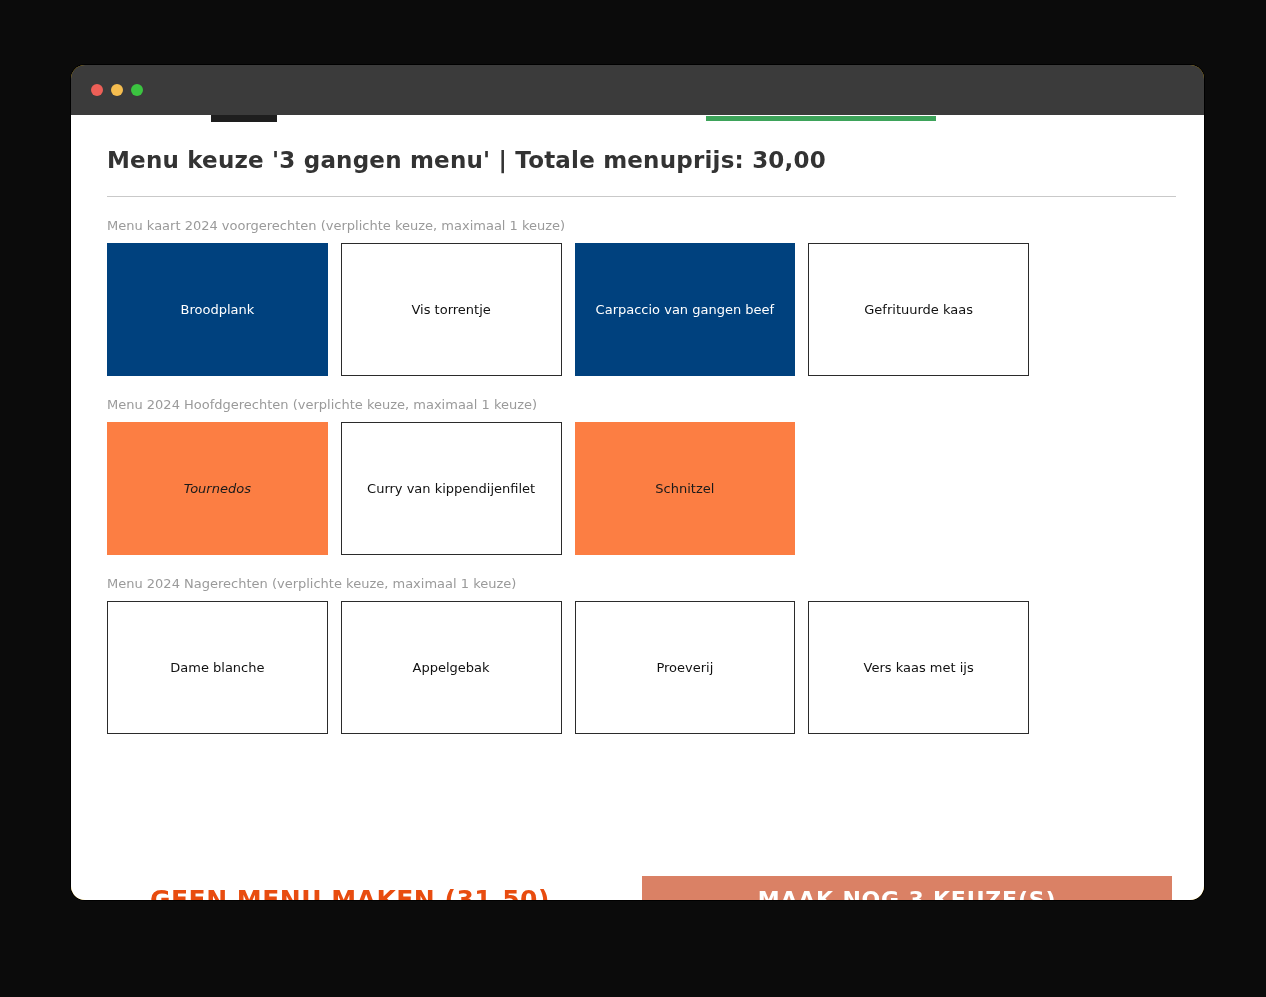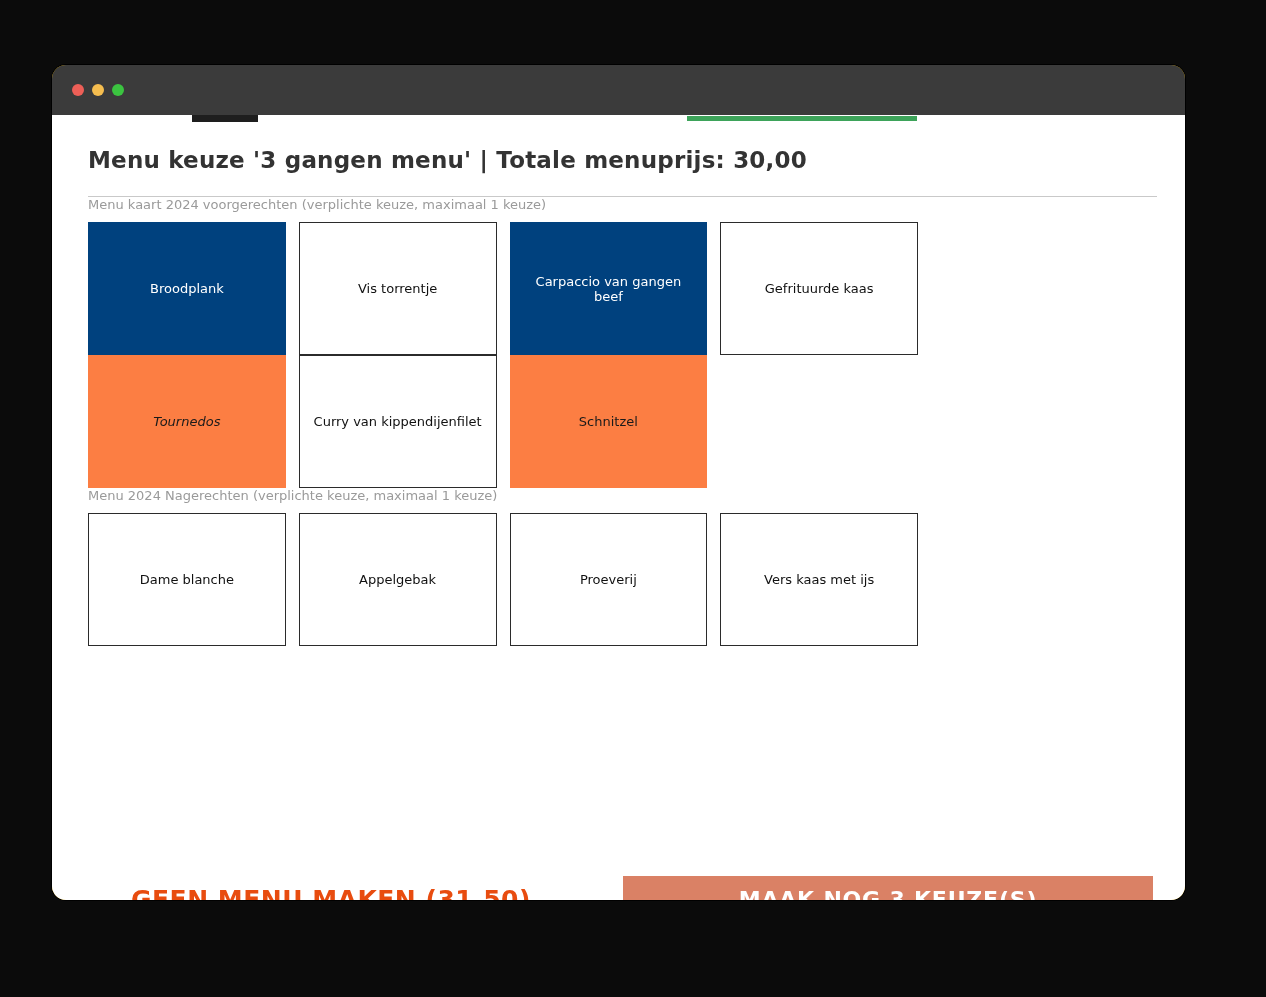--- a/index.html
+++ b/index.html
@@ -4,21 +4,21 @@
 <style>
   * { margin: 0; padding: 0; box-sizing: border-box; }
   html, body {
     width: 1266px; height: 997px;
     background: #0b0b0b;
     font-family: "DejaVu Sans", "Liberation Sans", sans-serif;
     overflow: hidden;
   }
   .window {
     position: absolute;
-    left: 52px; top: 65px;
+    left: 71px; top: 65px;
     width: 1133px; height: 835px;
     border-radius: 14px;
     overflow: hidden;
     background: #eab308;
     box-shadow: 0 0 0 1px #000;
   }
   .titlebar {
     position: absolute;
     left: 0; top: 0; right: 0;
     height: 50px;
@@ -58,27 +58,28 @@
   }
   hr.title-divider {
     border: none;
     border-top: 1px solid #c9c9c9;
     margin-top: 23px;
   }
 
   .section-label {
     color: #9a9a9a;
     font-size: 13px;
+    margin-top: 21px;
     margin-bottom: 10px;
   }
   .options {
     display: grid;
     grid-template-columns: repeat(4, 1fr);
     gap: 13px;
-    width: 830px;
+    width: 922px;
   }
   .option {
     height: 133px;
     background: #ffffff;
     border: 1px solid #2b2b2b;
     color: #111111;
     font-size: 13px;
     display: flex;
     align-items: center;
     justify-content: center;
@@ -141,20 +142,21 @@
         <div class="section">
           <div class="section-label">Menu kaart 2024 voorgerechten (verplichte keuze, maximaal 1 keuze)</div>
           <div class="options">
             <div class="option selected" style="background: rgb(0, 65, 126); border-color: rgb(0, 65, 126); color: rgb(255, 255, 255);">Broodplank</div>
             <div class="option">Vis torrentje</div>
             <div class="option selected" style="background: rgb(0, 65, 126); border-color: rgb(0, 65, 126); color: rgb(255, 255, 255);">Carpaccio van gangen beef</div>
             <div class="option">Gefrituurde kaas</div>
           </div>
         </div>
         <div class="section">
+          <div class="section-label">Menu 2024 Hoofdgerechten (verplichte keuze, maximaal 1 keuze)</div>
           <div class="options">
             <div class="option selected" style="background: rgb(252, 126, 67); border-color: rgb(252, 126, 67); color: rgb(26, 26, 26); font-style: italic;">Tournedos</div>
             <div class="option">Curry van kippendijenfilet</div>
             <div class="option selected" style="background: rgb(252, 126, 67); border-color: rgb(252, 126, 67); color: rgb(26, 26, 26);">Schnitzel</div>
           </div>
         </div>
         <div class="section">
           <div class="section-label">Menu 2024 Nagerechten (verplichte keuze, maximaal 1 keuze)</div>
           <div class="options">
             <div class="option">Dame blanche</div>

